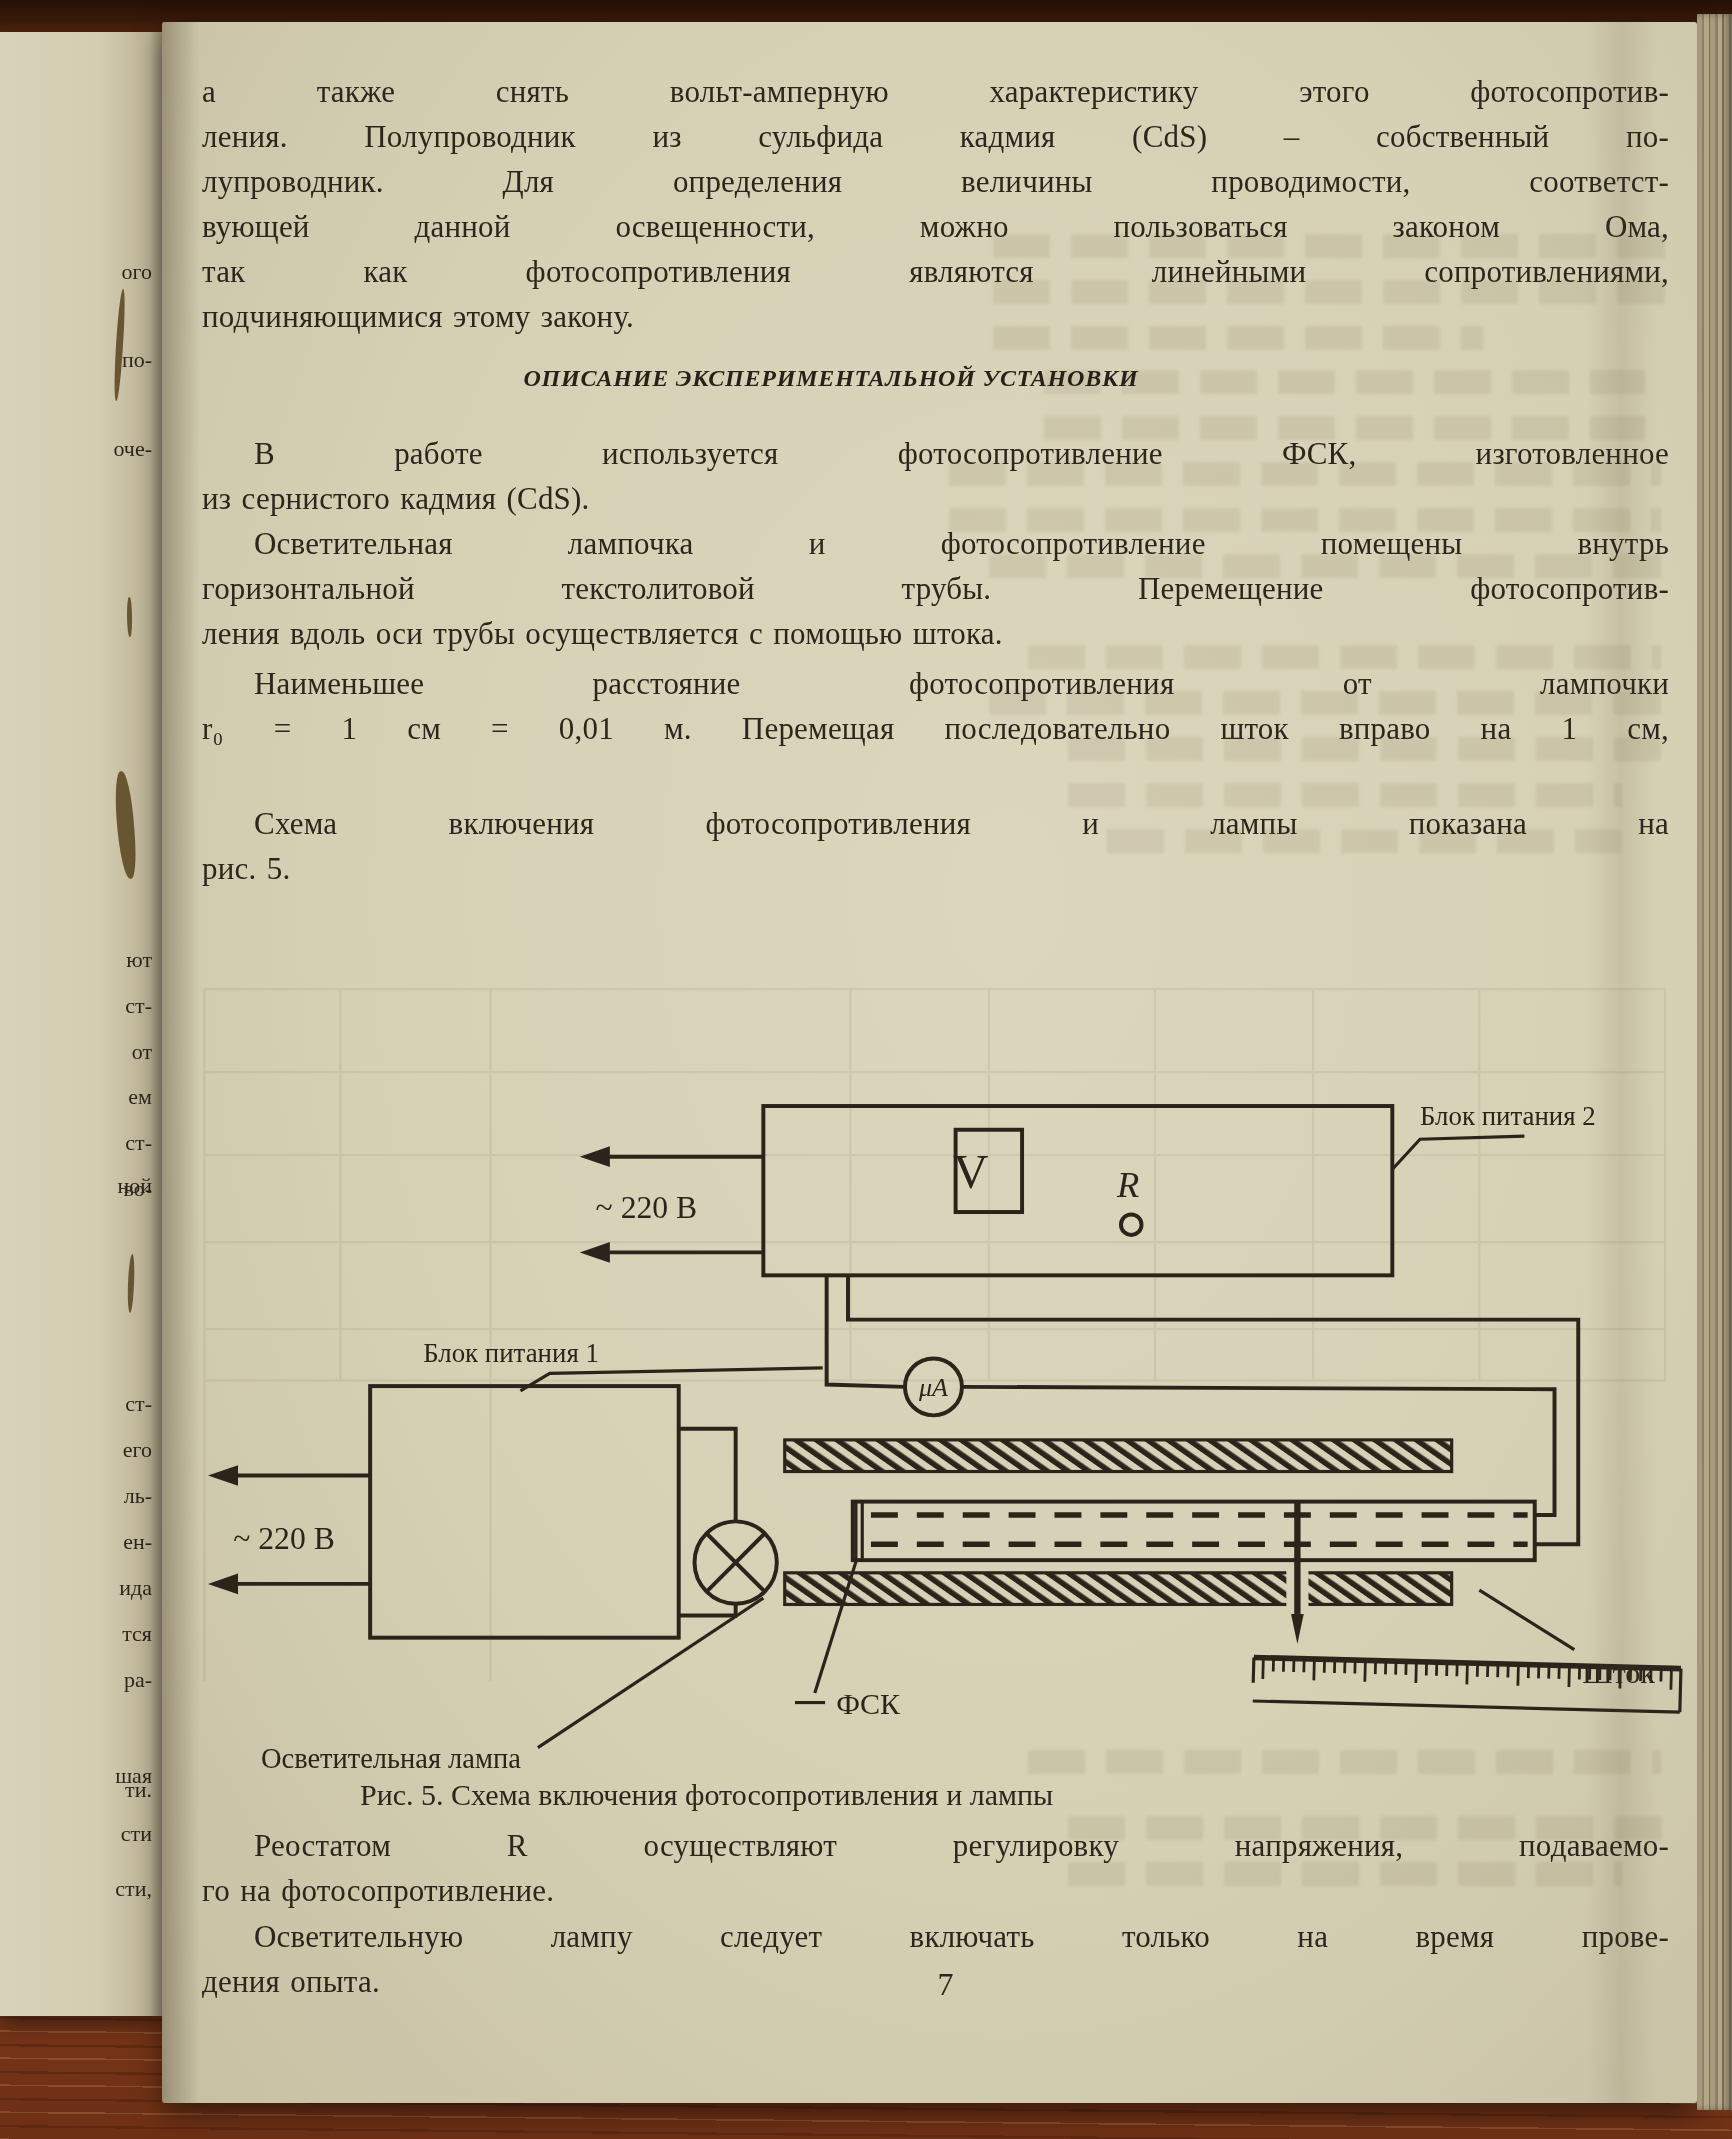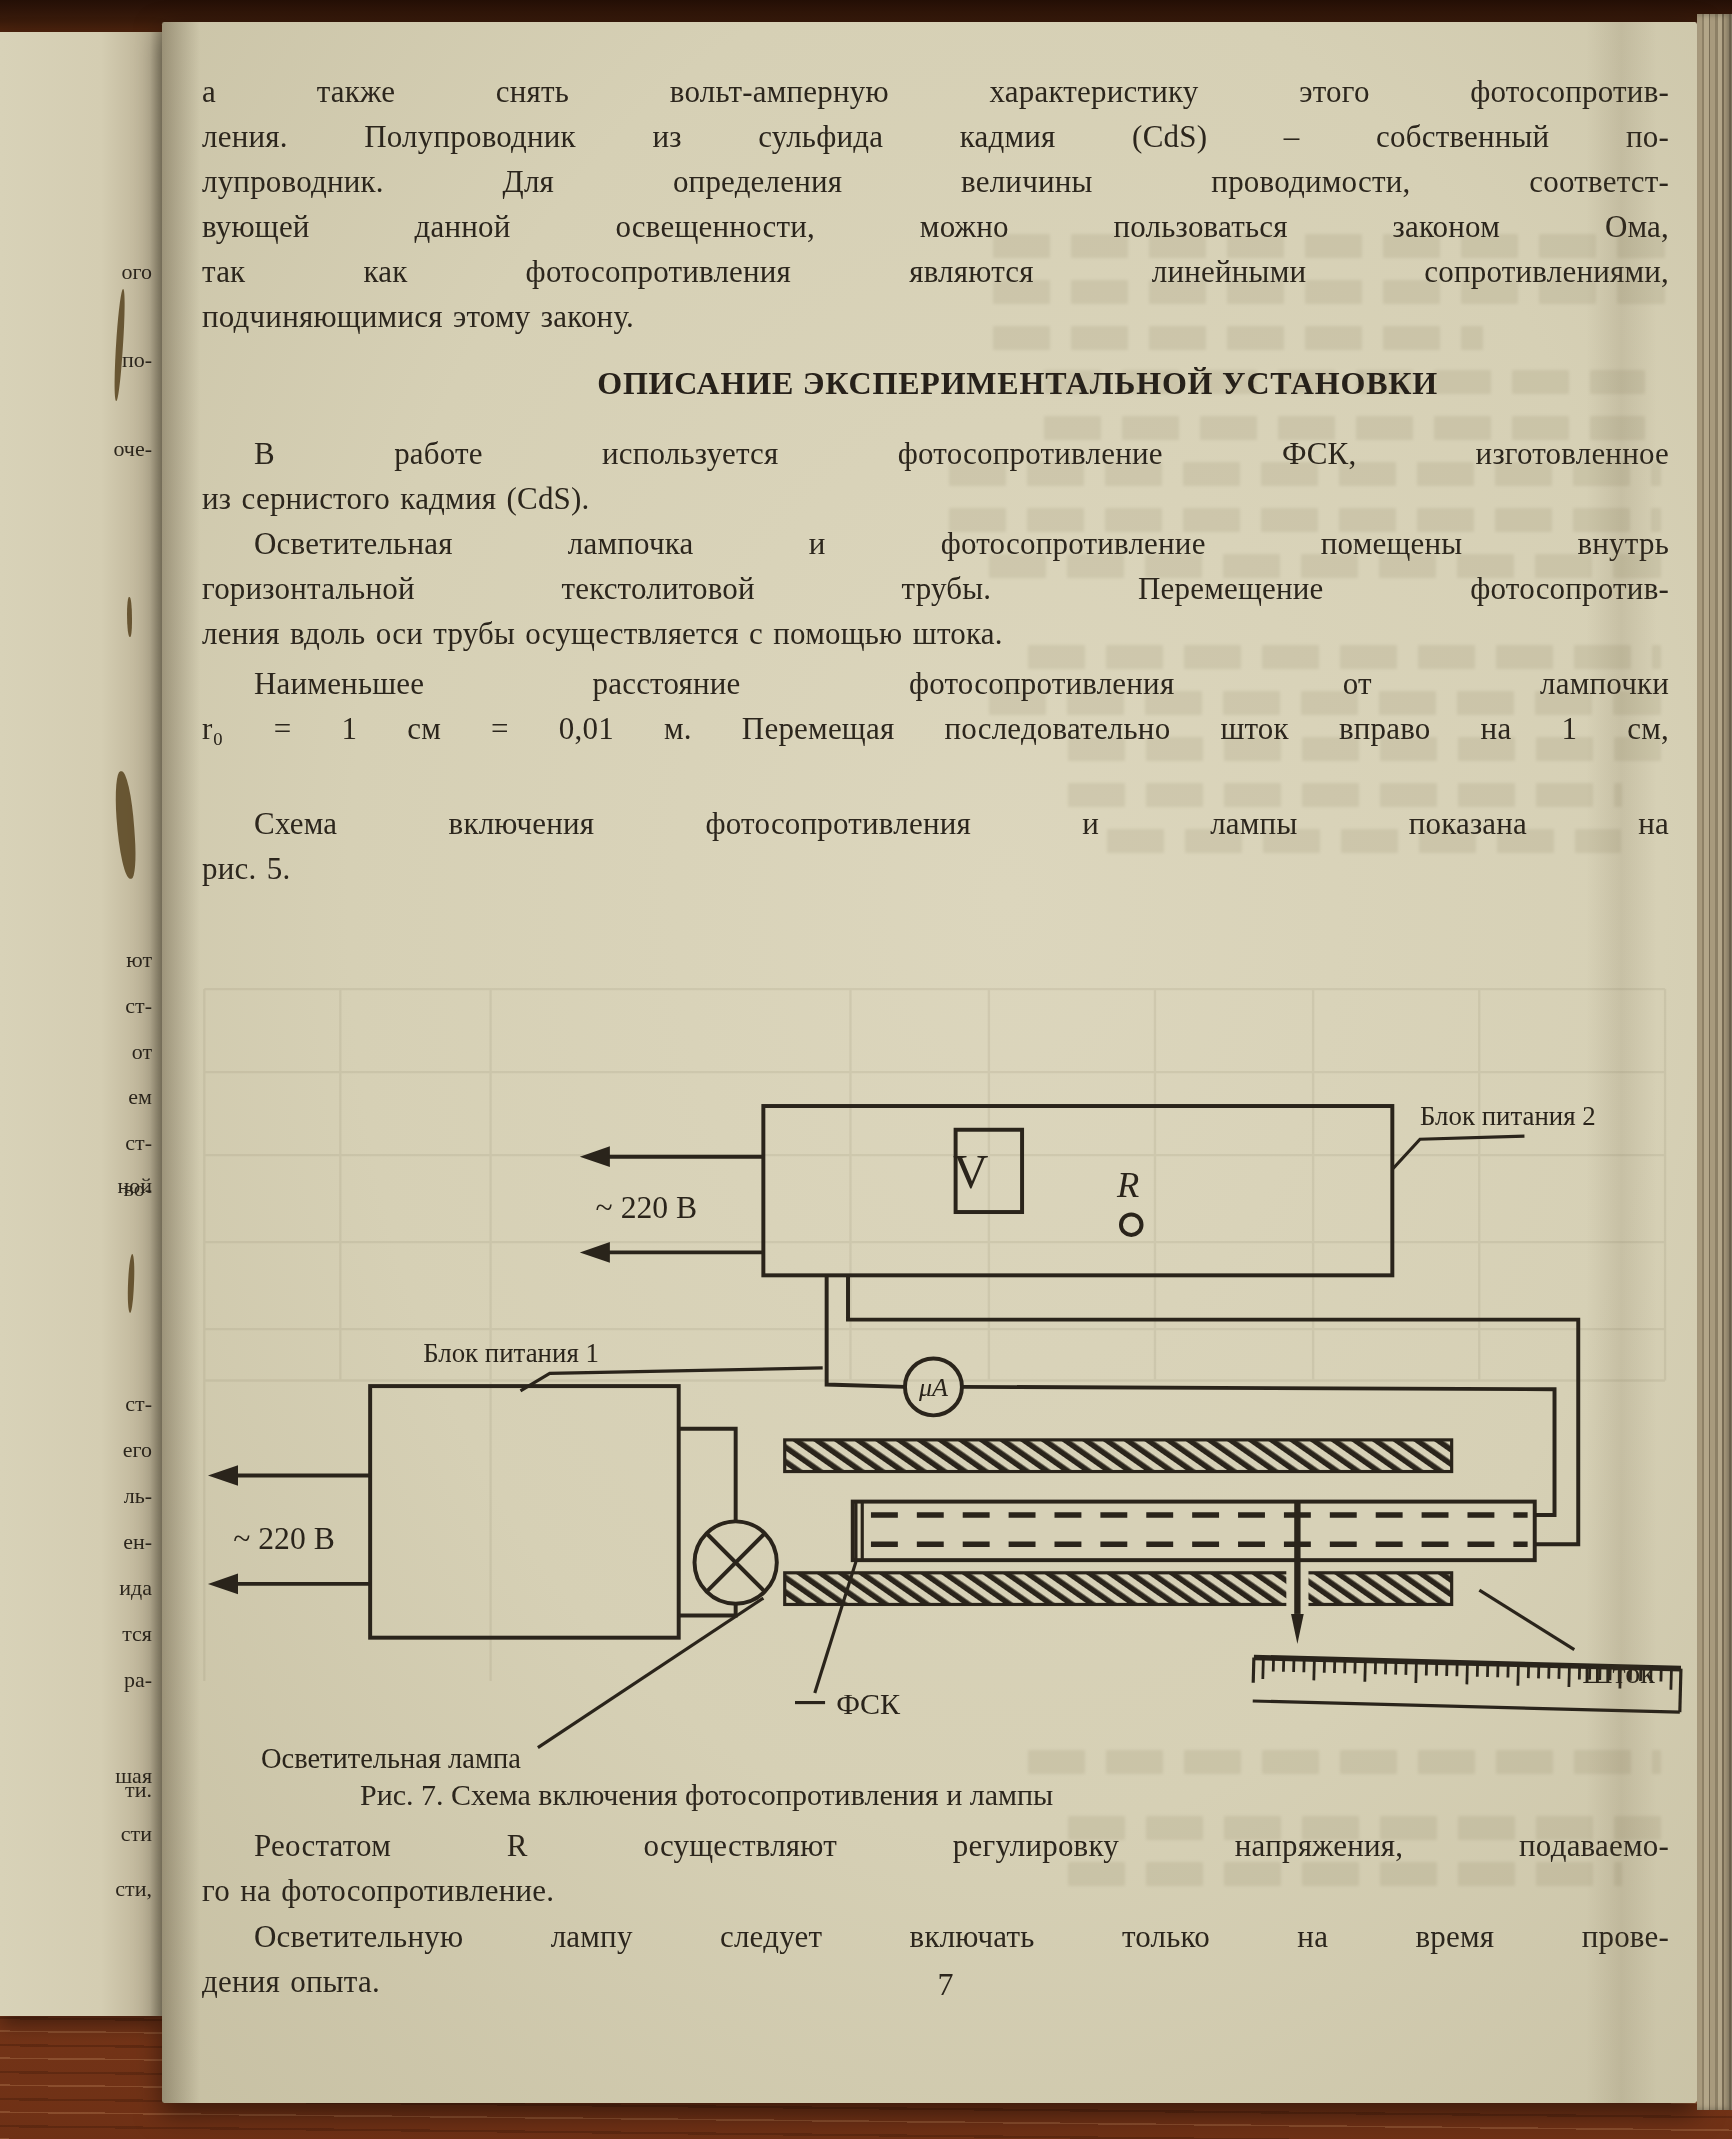--- a/index.html
+++ b/index.html
@@ -29,22 +29,22 @@
         background:linear-gradient(90deg,transparent,rgba(90,75,45,.12),transparent);}
   .fore-edge{position:absolute;left:1697px;top:14.2px;width:36px;height:2096px;
         background:repeating-linear-gradient(90deg,#a89a7d 0 4.7px,#8d8066 4.7px 7.1px,#b3a689 7.1px 12px,#796d56 12px 13.4px);
         box-shadow:inset -4.7px 0 6.3px rgba(0,0,0,.35);}
   .text-col{position:absolute;left:40px;top:0;width:1467px;}
   .para{position:absolute;left:0;width:1467px;}
   .tline{font-size:31px;line-height:45px;color:#2c261d;letter-spacing:0.2px;word-spacing:2.4px;
         text-align:justify;text-align-last:justify;}
   .tline.last{text-align-last:left;}
   .tline.first{text-indent:52px;}
-  .heading{position:absolute;top:343px;left:22px;width:1214px;text-align:right;
-        font-weight:bold;font-size:32px;color:#27211a;letter-spacing:0.8px;}
+  .heading{position:absolute;top:343px;left:22px;width:1214px;text-align:center;
+        font-weight:bold;font-size:24px;color:#27211a;letter-spacing:0.8px;font-style:italic;}
   .caption{position:absolute;top:1756px;left:158px;font-size:30px;color:#2c261d;white-space:nowrap;}
   .pagenum{position:absolute;top:1944px;left:716px;width:55px;text-align:center;
         font-size:32px;color:#2c261d;}
   
   .ghost{position:absolute;height:24px;opacity:.12;filter:blur(1.6px);
         background:repeating-linear-gradient(90deg,rgba(104,94,56,.85) 0 57px,rgba(104,94,56,0) 57px 78px);}
   .ghost-grid{position:absolute;left:36px;top:963px;opacity:.10;}
   svg.diagram{position:absolute;left:0;top:1050px;}
   svg text{fill:#2a241b;}
   .dlabel{font-size:34px;}
@@ -121,21 +121,21 @@
           <line x1="8" y1="110" x2="1855" y2="110"></line>
         <line x1="8" y1="215" x2="1855" y2="215"></line>
           <line x1="8" y1="325" x2="1855" y2="325"></line>
         <line x1="8" y1="435" x2="1855" y2="435"></line>
           <line x1="8" y1="500" x2="1855" y2="500"></line>
       </g>
     </svg>
 
     <div class="text-col" id="textCol">
       <div class="heading">ОПИСАНИЕ ЭКСПЕРИМЕНТАЛЬНОЙ УСТАНОВКИ</div>
-      <div class="caption">Рис. 7. Схема включения фотосопротивления и лампы</div>
+      <div class="caption">Рис. 5. Схема включения фотосопротивления и лампы</div>
       <div class="pagenum">7</div>
     <div class="para" style="top: 47px;">
           <div class="tline">а также снять вольт-амперную характеристику этого фотосопротив-</div>
           <div class="tline">ления. Полупроводник из сульфида кадмия (CdS) – собственный по-</div>
           <div class="tline">лупроводник. Для определения величины проводимости, соответст-</div>
           <div class="tline">вующей данной освещенности, можно пользоваться законом Ома,</div>
           <div class="tline">так как фотосопротивления являются линейными сопротивлениями,</div>
           <div class="tline last">подчиняющимися этому закону.</div>
         </div>
         <div class="para" style="top: 409px;">

